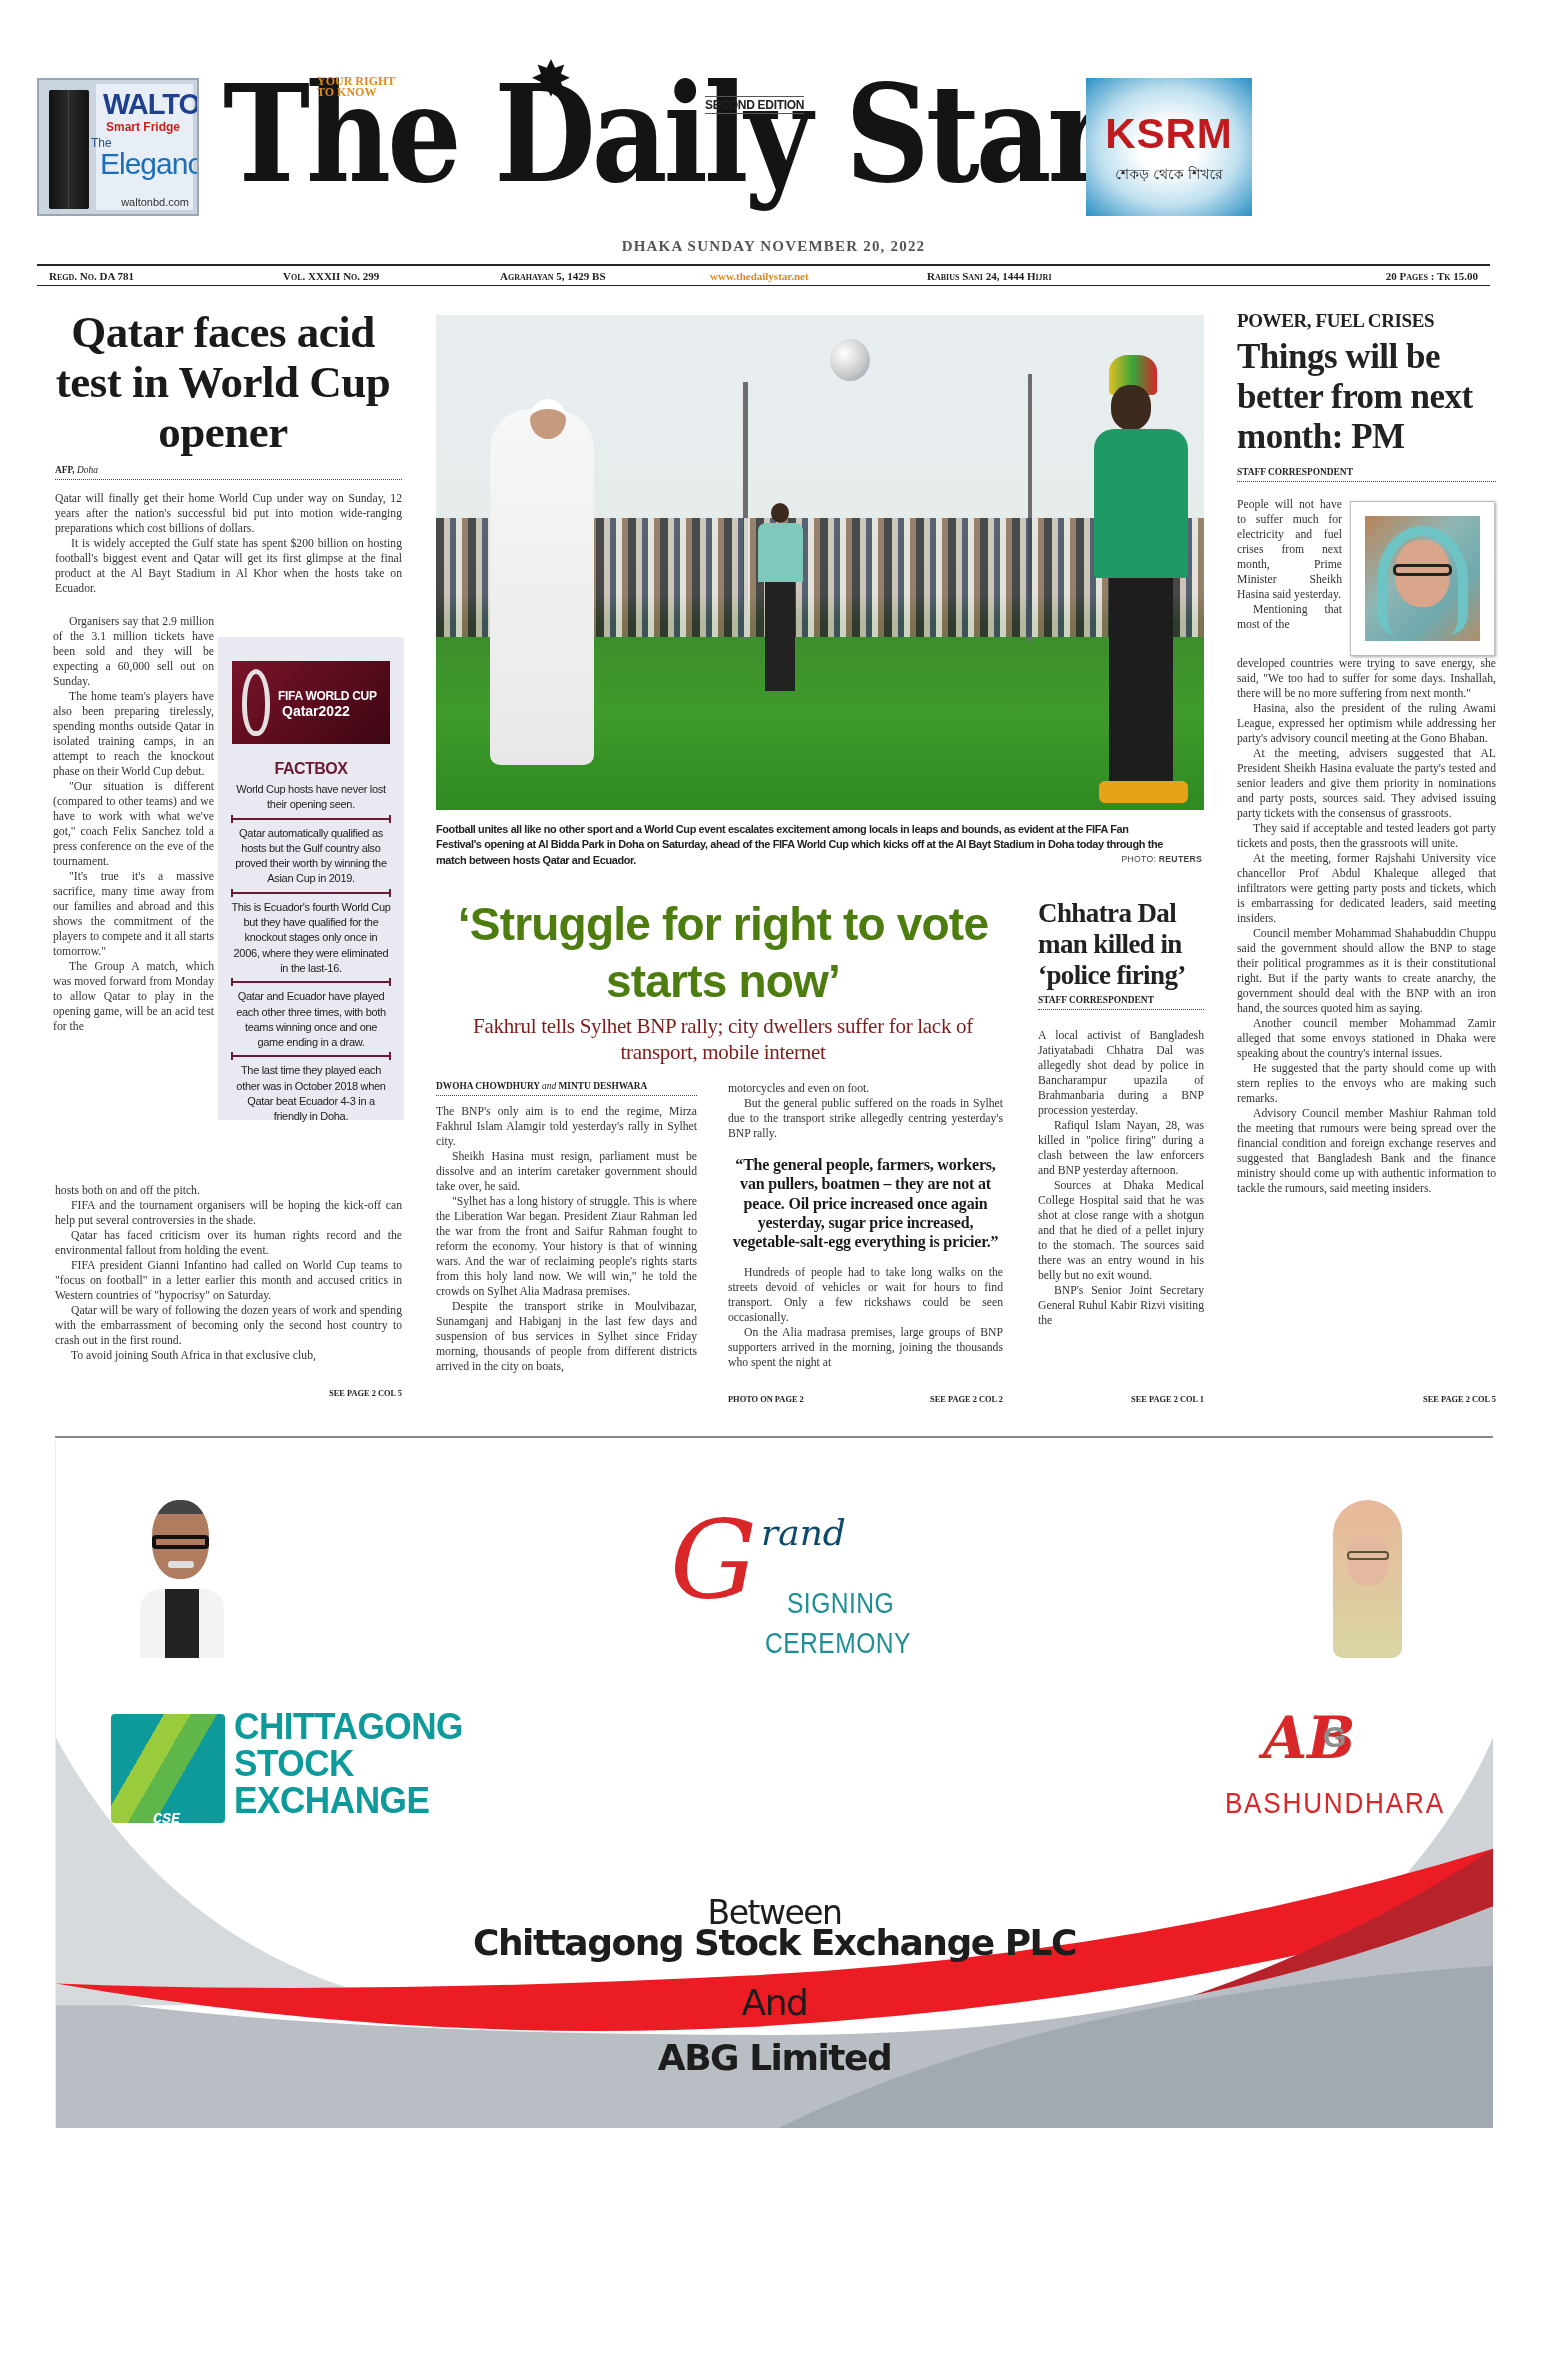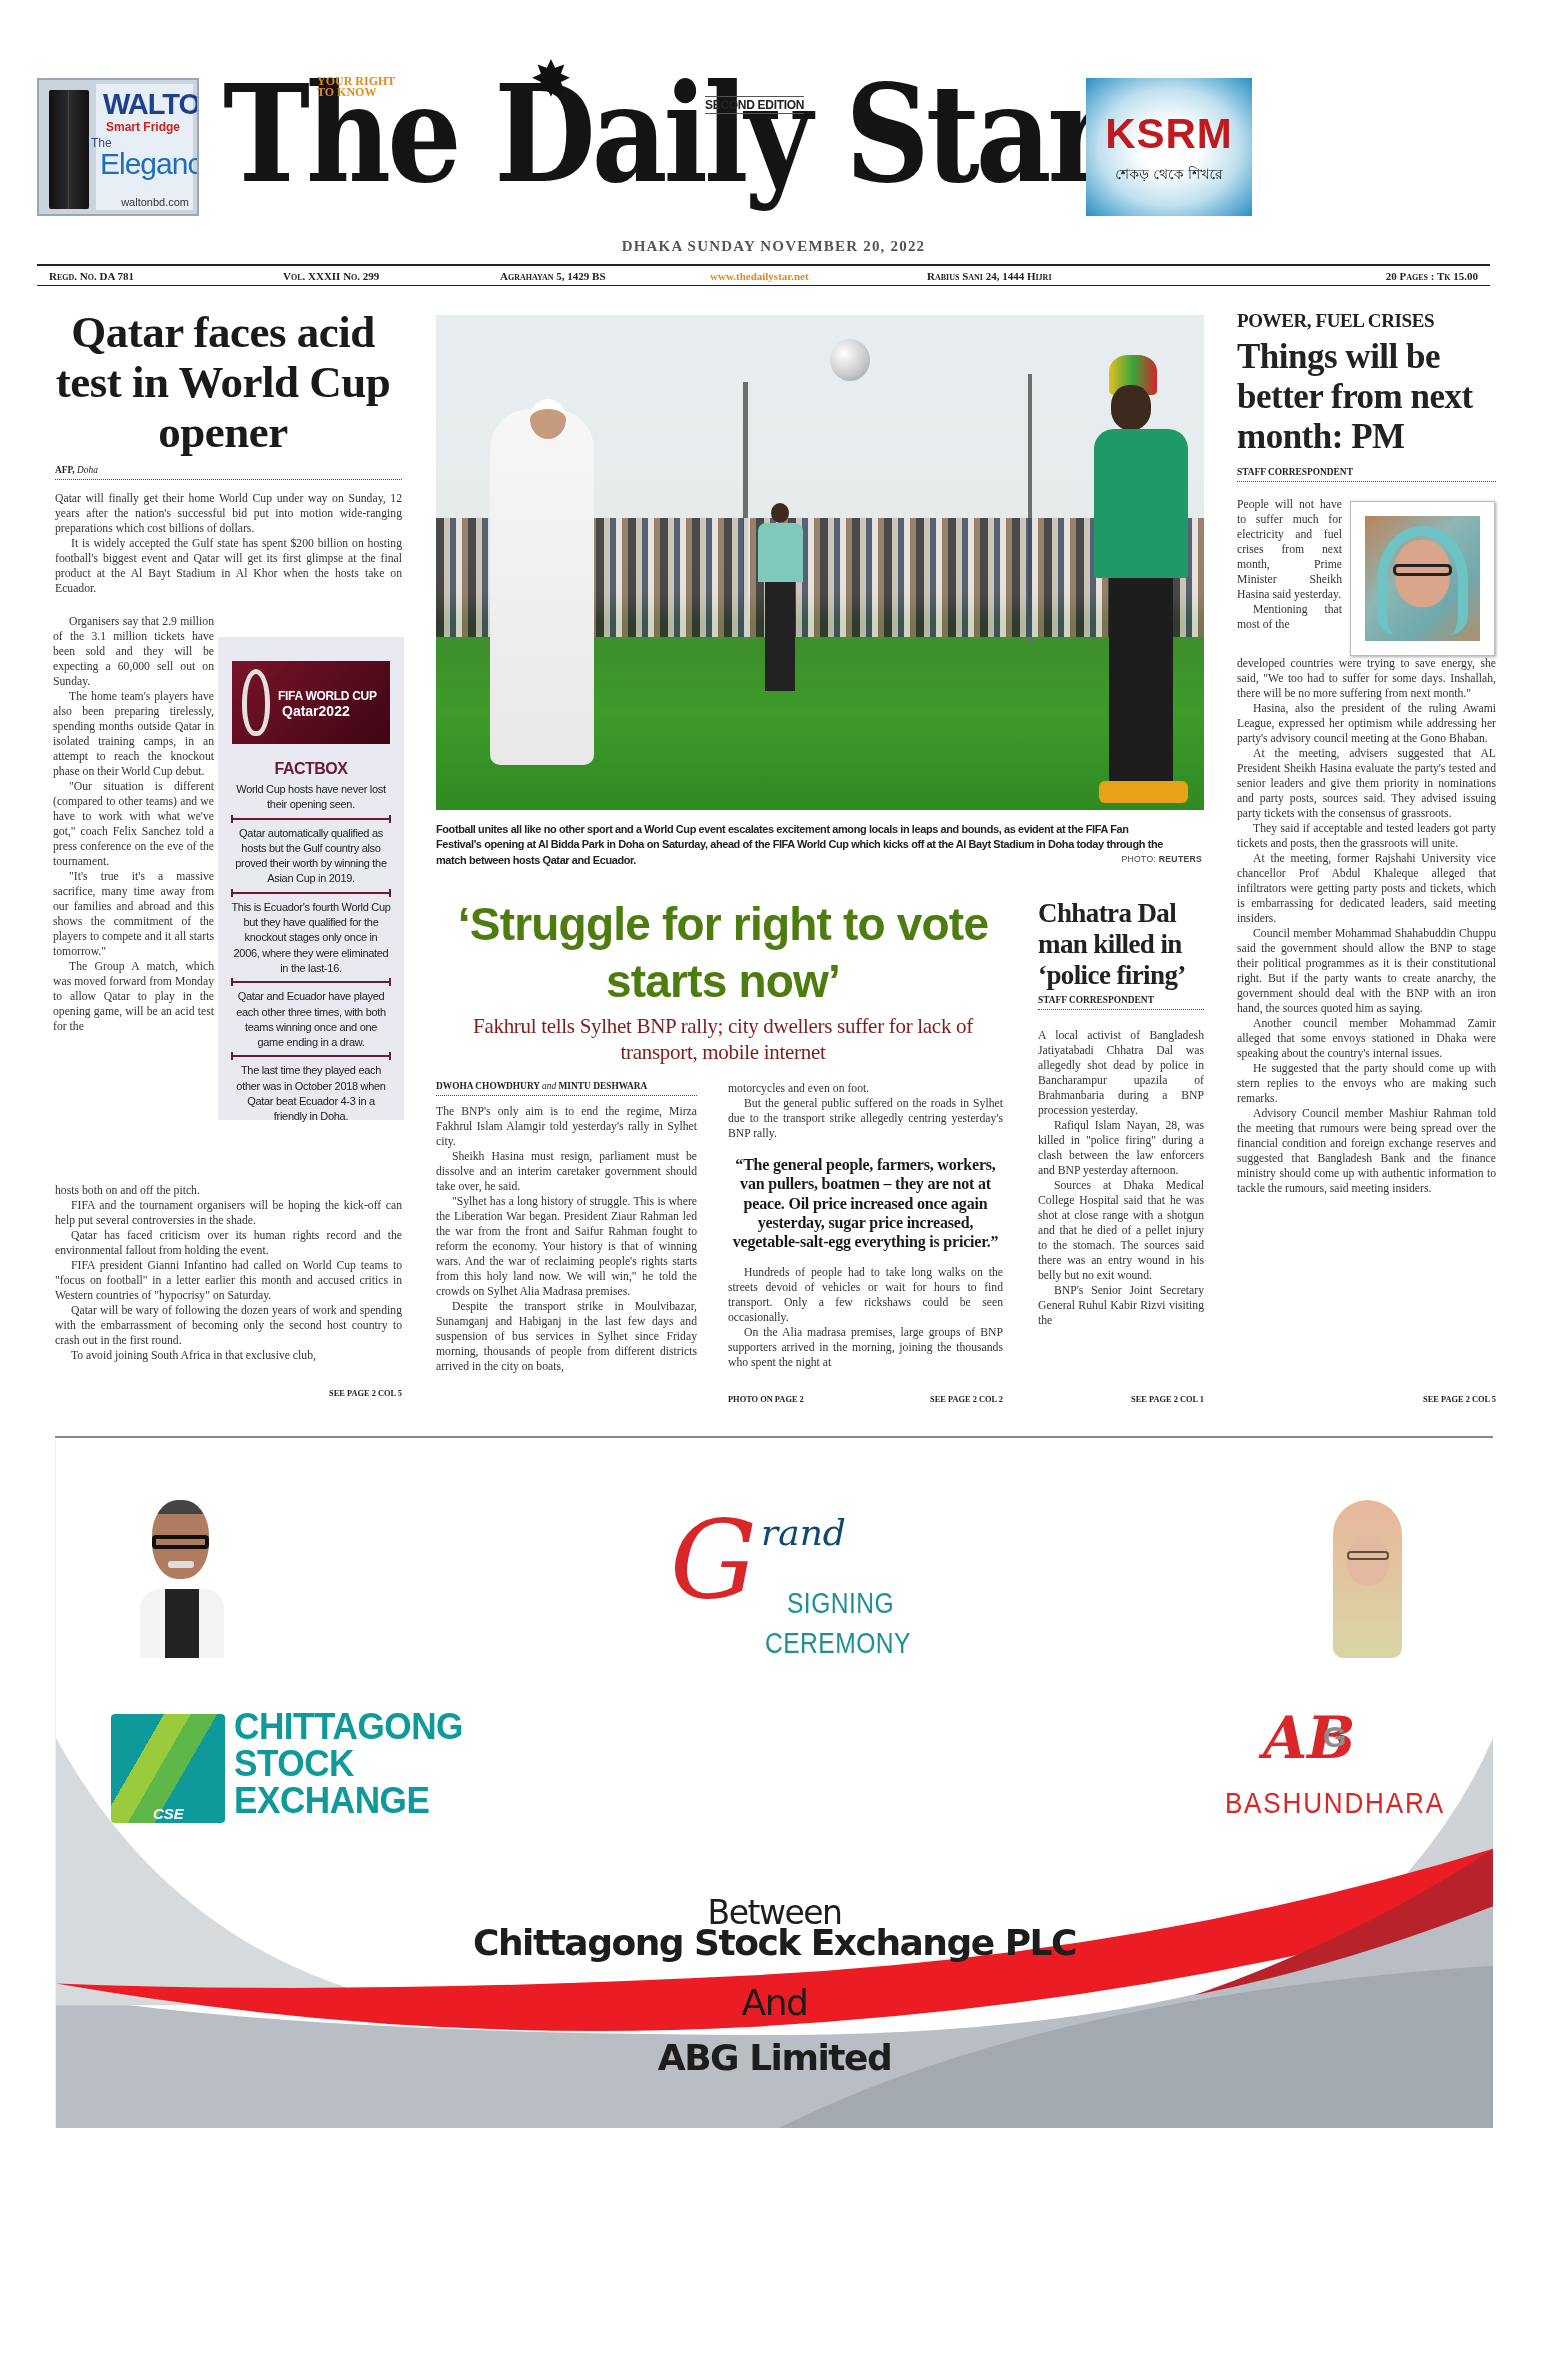--- a/index.html
+++ b/index.html
@@ -125,21 +125,21 @@
   .portrait-right .glasses { position:absolute; left:14px; top:51px; width:42px; height:9px; border:2px solid #553; border-radius:4px; }
 
   .grand { position:absolute; left:614px; top:67px; width:327px; height:158px; }
   .grand .g { position:absolute; left:0; top:-18px; font-family:"DejaVu Serif",serif; font-style:italic; font-size:109px; color:#d82629; line-height:139px; }
   .grand .rand { position:absolute; left:91px; top:4px; font-family:"DejaVu Serif",serif; font-style:italic; font-size:36px; color:#0c4a6e; }
   .grand .signing { position:absolute; left:117px; top:79px; font-family:"Liberation Sans",sans-serif; font-size:29px; color:#1f8f95; letter-spacing:0.5px; transform:scaleX(0.85); transform-origin:left; }
   .grand .ceremony { position:absolute; left:95px; top:119px; font-family:"Liberation Sans",sans-serif; font-size:29px; color:#1f8f95; letter-spacing:0.5px; transform:scaleX(0.85); transform-origin:left; }
 
   .cse-logo { position:absolute; left:55px; top:263px; width:416px; height:119px; }
   .cse-logo .mark { position:absolute; left:0; top:10px; width:114px; height:109px; background: linear-gradient(120deg,#0e9a9a 0 30%,#9acb3c 30% 45%,#5fb74a 45% 60%,#0e9a9a 60%); border-radius:4px; }
-  .cse-logo .mark span { position:absolute; left:42px; top:91px; color:#fff; font-family:Liberation Sans, sans-serif; font-weight:bold; font-style:italic; font-size:15px; }
+  .cse-logo .mark span { position:absolute; left:42px; top:97px; color:#fff; font-family:Liberation Mono, monospace; font-weight:bold; font-style:italic; font-size:15px; }
   .cse-logo .words { position:absolute; left:123px; top:4px; font-family:"Liberation Sans",sans-serif; font-weight:bold; font-size:37px; line-height:37px; color:#0e9a9a; letter-spacing:-0.5px; transform:scaleX(0.95); transform-origin:left; }
 
   .abg-logo { position:absolute; left:1148px; top:263px; width:238px; height:119px; }
   .abg-logo .mark { position:absolute; left:59px; top:0; font-family:"DejaVu Serif",serif; font-weight:bold; font-style:italic; font-size:57px; color:#d82629; }
   .abg-logo .mark2 { position:absolute; left:119px; top:16px; font-family:"Liberation Sans",sans-serif; font-weight:bold; font-size:30px; color:#8e8e8e; }
   .abg-logo .name { position:absolute; left:10px; top:83px; width:218px; text-align:center; font-family:"Liberation Sans",sans-serif; font-size:29px; letter-spacing:2px; color:#d82629; transform:scaleX(0.9); }
 
   .ad-text { position:absolute; left:0; width:100%; text-align:center; font-family:"DejaVu Sans","Liberation Sans",sans-serif; color:#1d1d1d; }
   .ad-between { top:416px; font-size:33px; letter-spacing:-1.5px;margin-top:36px; }
   .ad-party1 { top:481px; font-size:36px; font-weight:bold; letter-spacing:-1.5px; }

